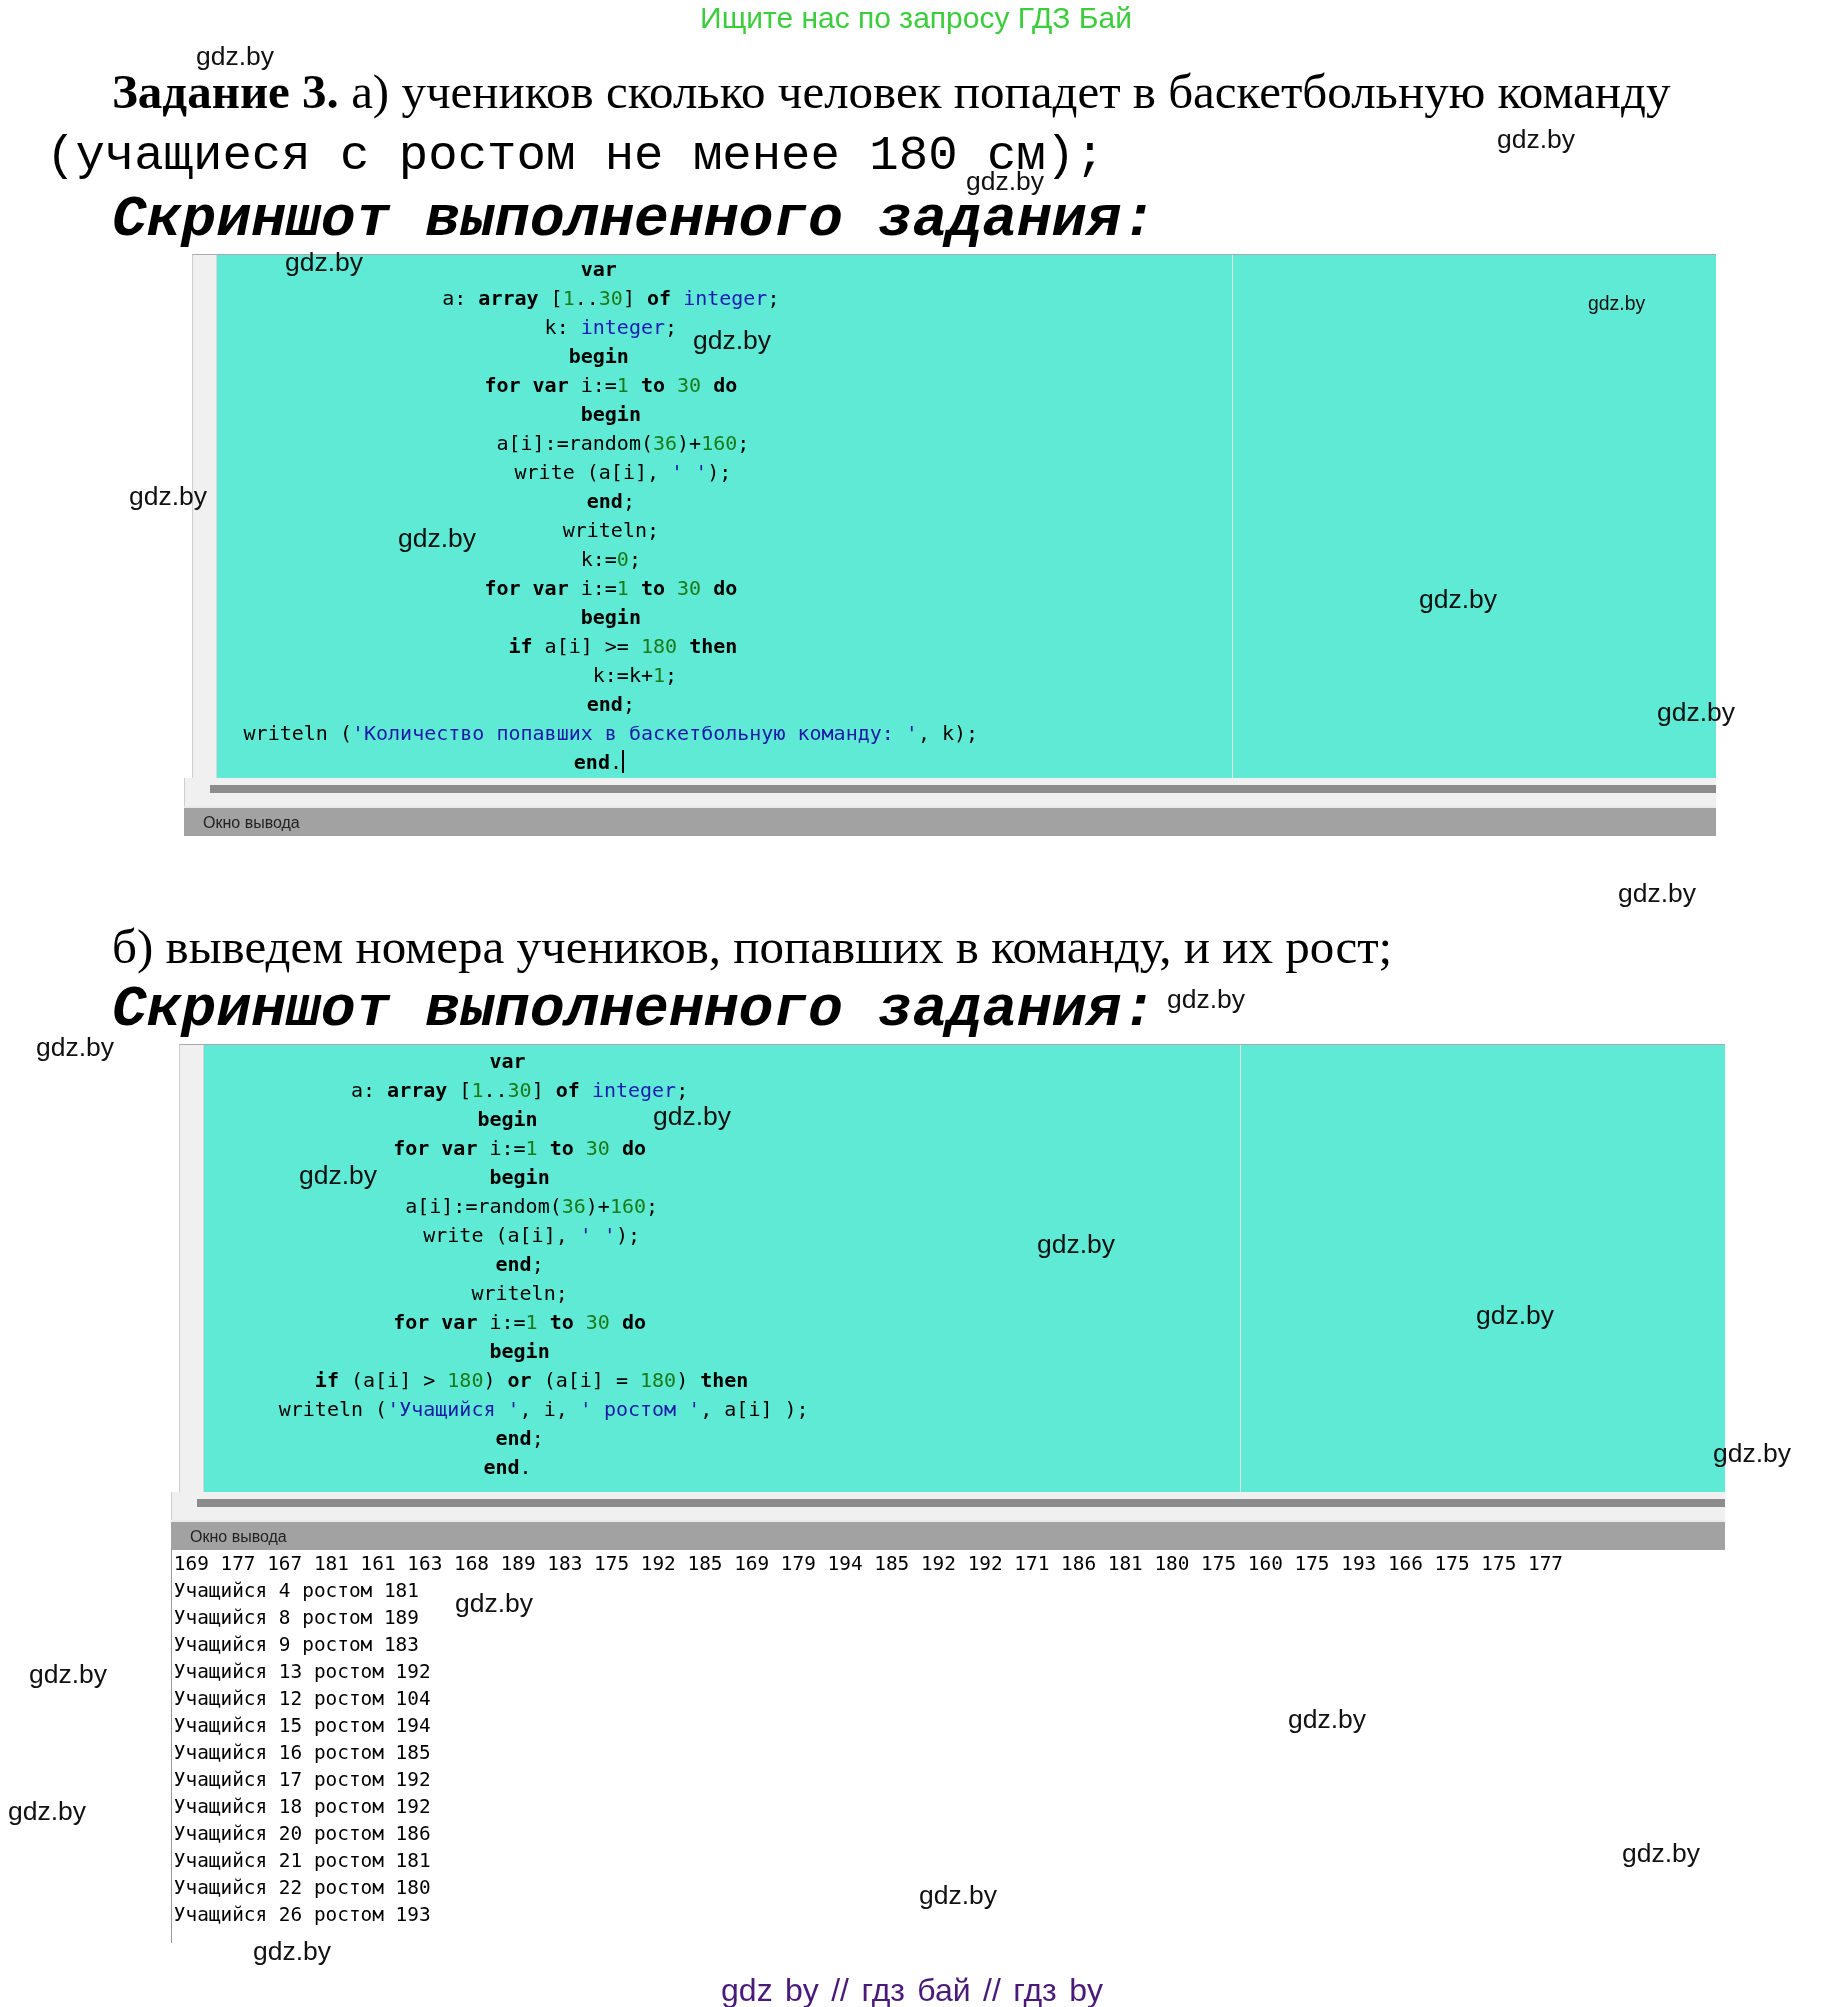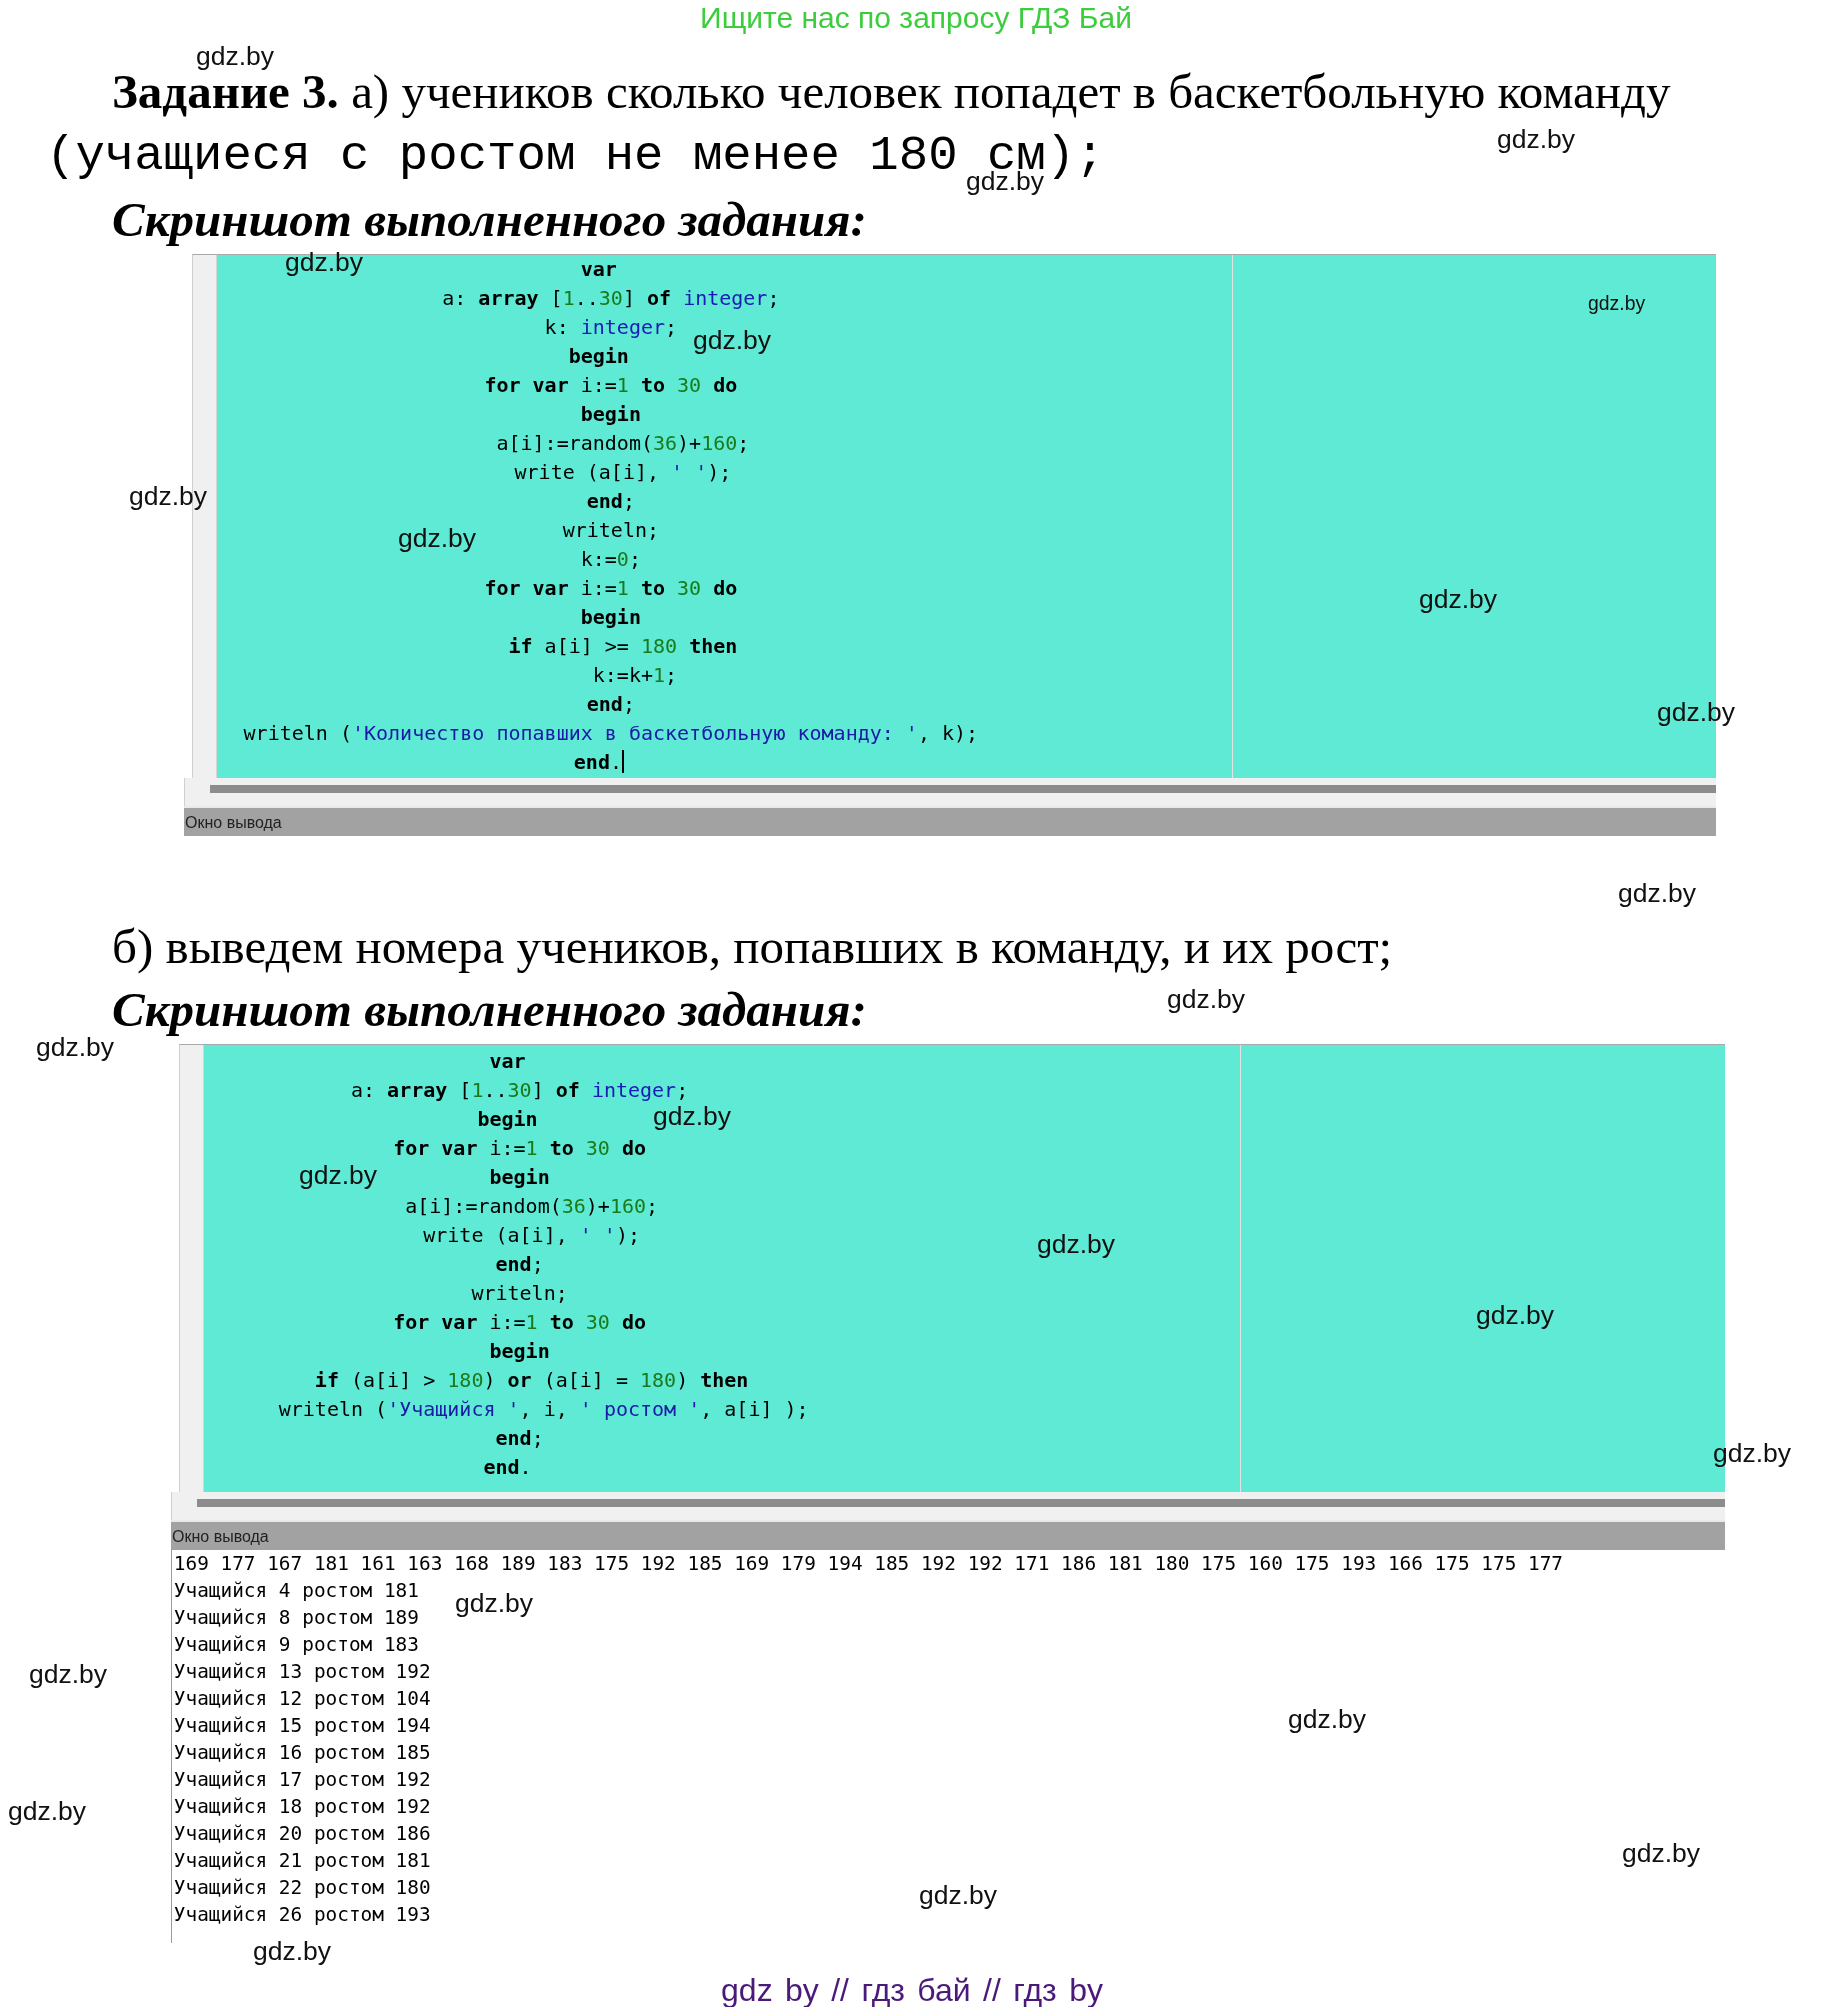--- a/index.html
+++ b/index.html
@@ -1,38 +1,38 @@
 <!DOCTYPE html>
 <html style="font-size:14px"><head>
 <meta charset="utf-8">
 <style>
   html,body{margin:0;padding:0;background:#ffffff;}
   body{width:1824px;height:2008px;position:relative;overflow:hidden;font-family:"Liberation Serif",serif;color:#000;}
   .abs{position:absolute;}
   .top-banner{left:4px;width:1824px;top:0;text-align:center;font-family:"Liberation Sans",sans-serif;font-size:30px;color:#3ccd3c;line-height:35px;}
   .heading{font-family:"Liberation Serif",serif;font-size:49px;line-height:56px;white-space:nowrap;}
   .heading b{font-weight:bold;}
-  .subhead{font-family:Liberation Serif, serif;font-style:italic;font-weight:bold;font-size:49px;line-height:56px;white-space:nowrap;}
+  .subhead{font-family:Liberation Mono, monospace;font-style:italic;font-weight:bold;font-size:58px;line-height:56px;white-space:nowrap;}
   .wm{font-family:"Liberation Sans",sans-serif;font-size:26.5px;color:#111;line-height:30px;white-space:nowrap;}
   .wm.small{font-size:19.4px;}
   .footer{left:0;width:1824px;top:1973px;text-align:center;font-family:"Liberation Sans",sans-serif;font-size:32px;color:#4a1a7a;line-height:35px;word-spacing:3.5px;}
   
   .ide{position:absolute;background:#fff;}
   .editor{position:absolute;left:8px;right:0;top:0;border-top:1.8px solid #a9a9a9;border-left:1.8px solid #cfcfcf;background:#5eead4;text-align:center;}
   .gutter{position:absolute;left:0;top:0;bottom:0;width:23px;background:#f0f0f0;border-right:0.9px solid #d6d6d6;}
   .margin-line{position:absolute;top:0;bottom:0;width:0.9px;background:#e3e3e3;}
   .code{position:absolute;left:26.5px;top:0;font-family:"DejaVu Sans Mono",monospace;font-size:20px;line-height:29px;white-space:pre;color:#000;}
   .code .kw{font-weight:bold;}
   .code .num{color:#1a7a1a;}
   .code .str{color:#1a1aa6;}
   .code .ty{color:#1a1ab4;}
   .caret{display:inline-block;width:1.8px;height:23px;background:#000;vertical-align:-4.4px;}
   .hscroll{position:absolute;left:0;right:0;height:28px;background:#f0f0f0;border-left:1.8px solid #cfcfcf;}
   .hscroll .thumb{position:absolute;left:25px;right:0;top:7px;height:8px;background:#8c8c8c;}
-  .out-header{position:absolute;left:0;right:0;height:30px;background:#a2a2a2;border-top:2.6px solid #e9e9e9;font-family:"Liberation Sans",sans-serif;font-size:16px;color:#222;line-height:30px;padding-left:1px;box-sizing:border-box;}
+  .out-header{position:absolute;left:0;right:0;height:30px;background:#a2a2a2;border-top:2.6px solid #e9e9e9;font-family:"Liberation Sans",sans-serif;font-size:16px;color:#222;line-height:30px;padding-left:19px;box-sizing:border-box;}
   .out-body{position:absolute;left:0;right:0;border-left:1.8px solid #9a9a9a;background:#fff;font-family:"DejaVu Sans Mono",monospace;font-size:19.4px;line-height:27px;white-space:pre;padding-left:1.8px;}
 </style>
 </head>
 <body>
 
 <div class="abs top-banner">Ищите нас по запросу ГДЗ Бай</div>
 
 <div class="abs heading" style="left:112px;top:64px;"><b>Задание 3.</b><span> а) учеников сколько человек попадет в баскетбольную команду</span></div>
 <div class="abs heading" style="left:46px;top:128px;font-family:Liberation Mono, monospace;">(учащиеся с ростом не менее 180 см);</div>
 <div class="abs subhead" style="left:112px;top:192px;">Скриншот выполненного задания:</div>

